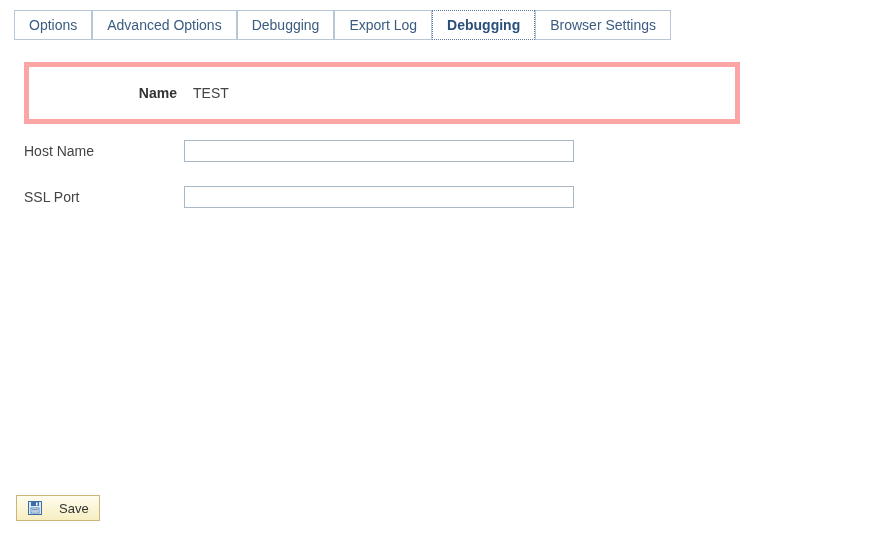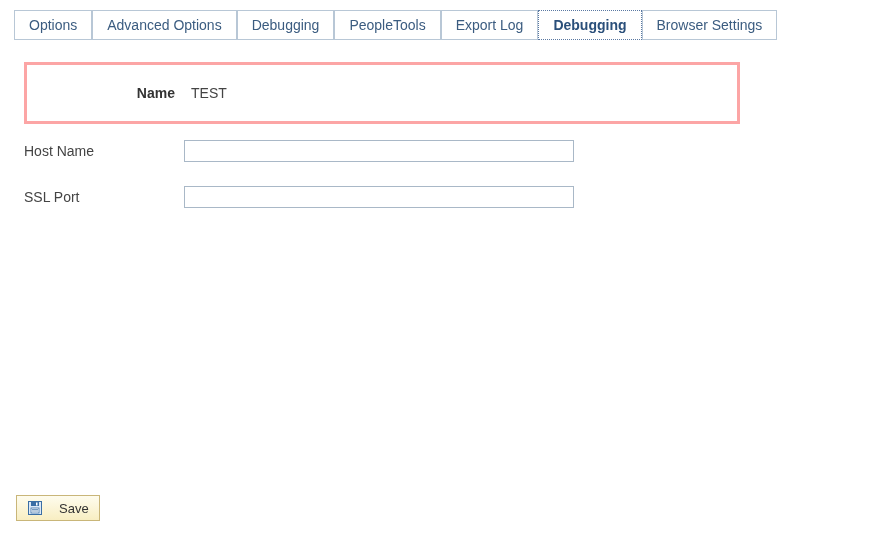--- a/index.html
+++ b/index.html
@@ -30,21 +30,21 @@
       align-items: center;
       justify-content: center;
     }
     .tab.active {
       border: 1px dotted #5a78a2;
       font-weight: bold;
       color: #2a4f7a;
     }
     .panel {
       margin: 22px 0 0 24px;
-      border: 3px solid #fca5a5;
+      border: 5px solid #fca5a5;
       width: 716px;
       height: 62px;
       display: flex;
       align-items: center;
     }
     .panel-label {
       font-weight: bold;
       color: #333;
       text-align: right;
       width: 158px;
@@ -108,21 +108,20 @@
       flex-shrink: 0;
     }
   </style>
 </head>
 <body>
 
 <div class="tabs">
   <div class="tab">Options</div>
   <div class="tab">Advanced Options</div>
   <div class="tab">Debugging</div>
-  <div class="tab">PeopleTools</div>
   <div class="tab">Export Log</div>
   <div class="tab active">Debugging</div>
   <div class="tab">Browser Settings</div>
 </div>
 
 <div class="panel">
   <div class="panel-label">Name</div>
   <div class="panel-value">TEST</div>
 </div>
 

